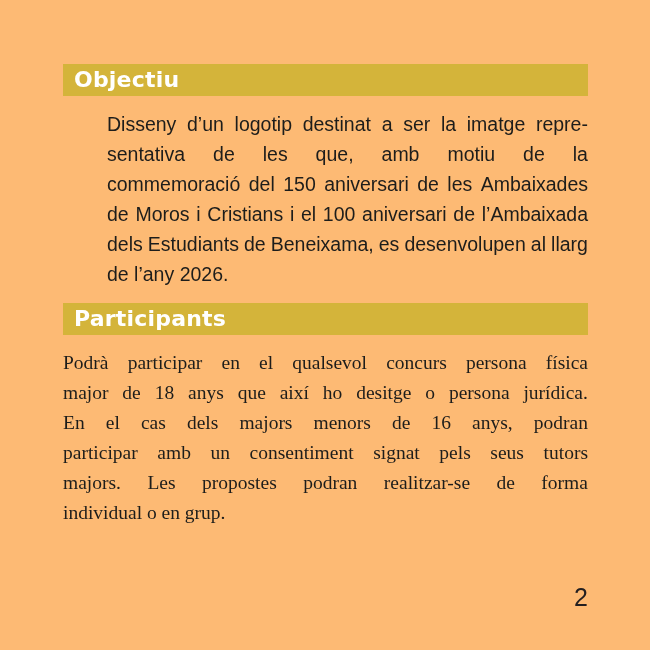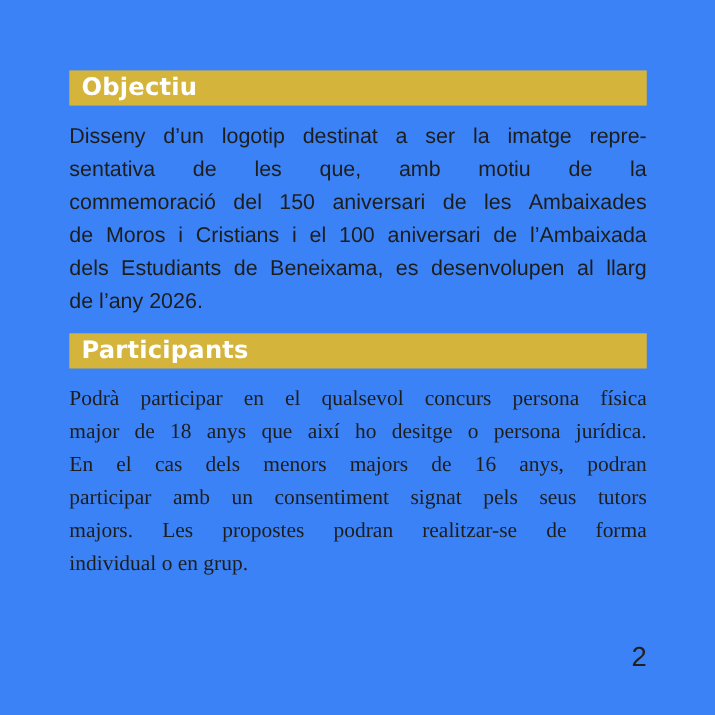--- a/index.html
+++ b/index.html
@@ -10,21 +10,21 @@
     width: 650px;
     height: 650px;
     background: #ffffff;
     font-family: "Liberation Sans", sans-serif;
     overflow: hidden;
   }
   .page {
     position: relative;
     width: 650px;
     height: 650px;
-    background: #3b82f6;
+    background: #fdba74;
     box-sizing: border-box;
   }
   .content {
     position: absolute;
     left: 63px;
     top: 64px;
     width: 525px;
   }
   .section-heading {
     background: #d4b43a;
@@ -61,20 +61,21 @@
     justify-content: space-between;
     white-space: normal;
   }
   .section-body .line.justify > span {
     display: inline-block;
     white-space: pre;
   }
   .section-one {
     margin-top: 13px;
     margin-bottom: 0;
+    margin-left: 44px;
   }
   .section-two-heading {
     margin-top: 14px;
   }
   .section-two {
     margin-top: 13px;
     font-family: Liberation Serif, serif;
   }
   .page-number {
     position: absolute;
@@ -176,22 +177,22 @@
           <span>desitge</span>
           <span>o</span>
           <span>persona</span>
           <span>jurídica.</span>
       </span>
       <span class="line justify">
         <span>En</span>
           <span>el</span>
           <span>cas</span>
           <span>dels</span>
+          <span>majors</span>
           <span>menors</span>
-          <span>majors</span>
           <span>de</span>
           <span>16</span>
           <span>anys,</span>
           <span>podran</span>
       </span>
       <span class="line justify">
         <span>participar</span>
           <span>amb</span>
           <span>un</span>
           <span>consentiment</span>

